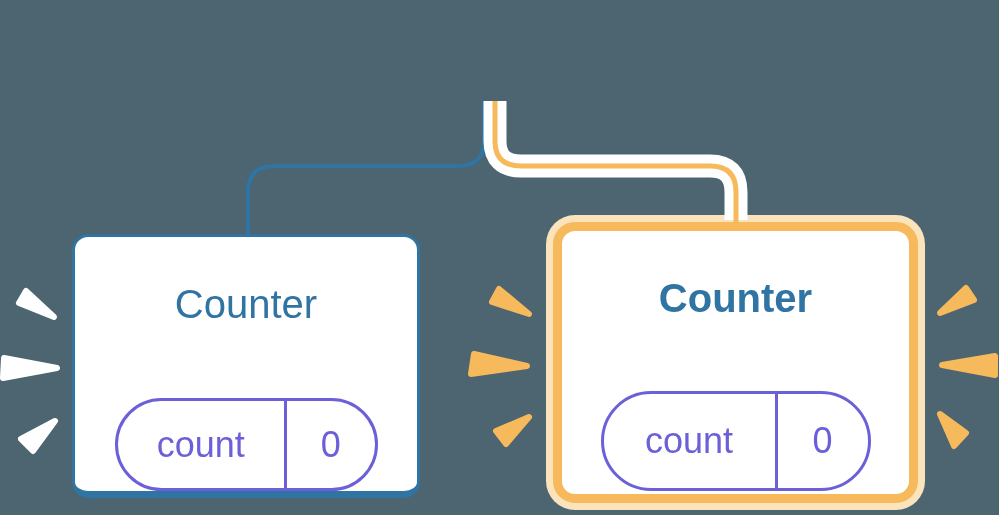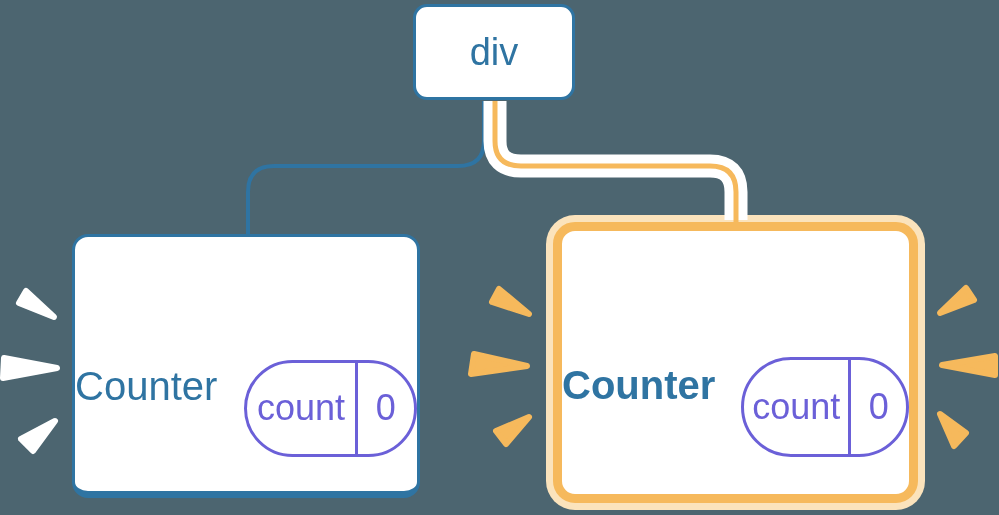--- a/index.html
+++ b/index.html
@@ -37,21 +37,21 @@
   .edge-casing { fill: none; stroke: var(--white);  stroke-width: 23; }
   .edge-orange { fill: none; stroke: var(--orange); stroke-width: 5; }
   .ray-white  { fill: var(--white);  stroke: var(--white);  stroke-width: 6; stroke-linejoin: round; }
   .ray-orange { fill: var(--orange); stroke: var(--orange); stroke-width: 6; stroke-linejoin: round; }
 
   
   .card {
     position: absolute;
     box-sizing: border-box;
     background: var(--white);
-    display: flex; align-items: center;
+    display: flex; flex-direction: column; align-items: center;
     z-index: 1;
   }
   .card-left {
     left: 72px; top: 234px;
     width: 348px; height: 264px;
     border: 3px solid var(--blue);
     border-bottom-width: 7px;
     border-radius: 16px;
     padding-top: 44px;
     gap: 27px;
@@ -91,23 +91,20 @@
   .pill-value {
     flex: 1;
     display: flex; align-items: center; justify-content: center;
   }
 </style>
 </head>
 <body>
 
 <div class="canvas">
 
-  <div class="root-node">
-    <span>div</span>
-  </div>
 
   <svg class="overlay" width="999" height="515" viewBox="0 0 999 515">
     <path class="edge-blue" d="M484 101 L484 141 Q484 166 458 166 L274 166 Q248 166 248 192 L248 235"></path>
     <path class="edge-casing" d="M495 101 L495 141 Q495 166 521 166 L710 166 Q736 166 736 192 L736 220"></path>
     <path class="edge-orange" d="M495 101 L495 141 Q495 166 521 166 L710 166 Q736 166 736 192 L736 231"></path>
 
     <g>
       <polygon class="ray-white" points="26,291 19,303 54,317"></polygon>
       <polygon class="ray-white" points="4,358 3,378 57,368"></polygon>
       <polygon class="ray-white" points="55,421 21,439 33,451"></polygon>

